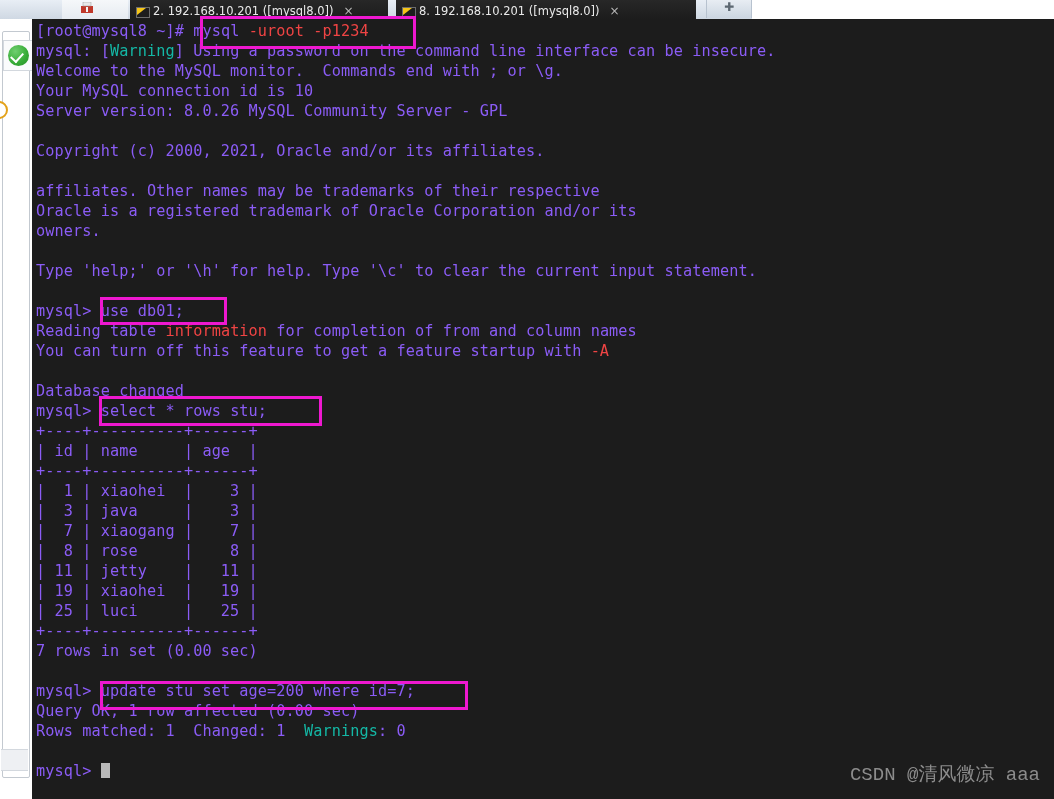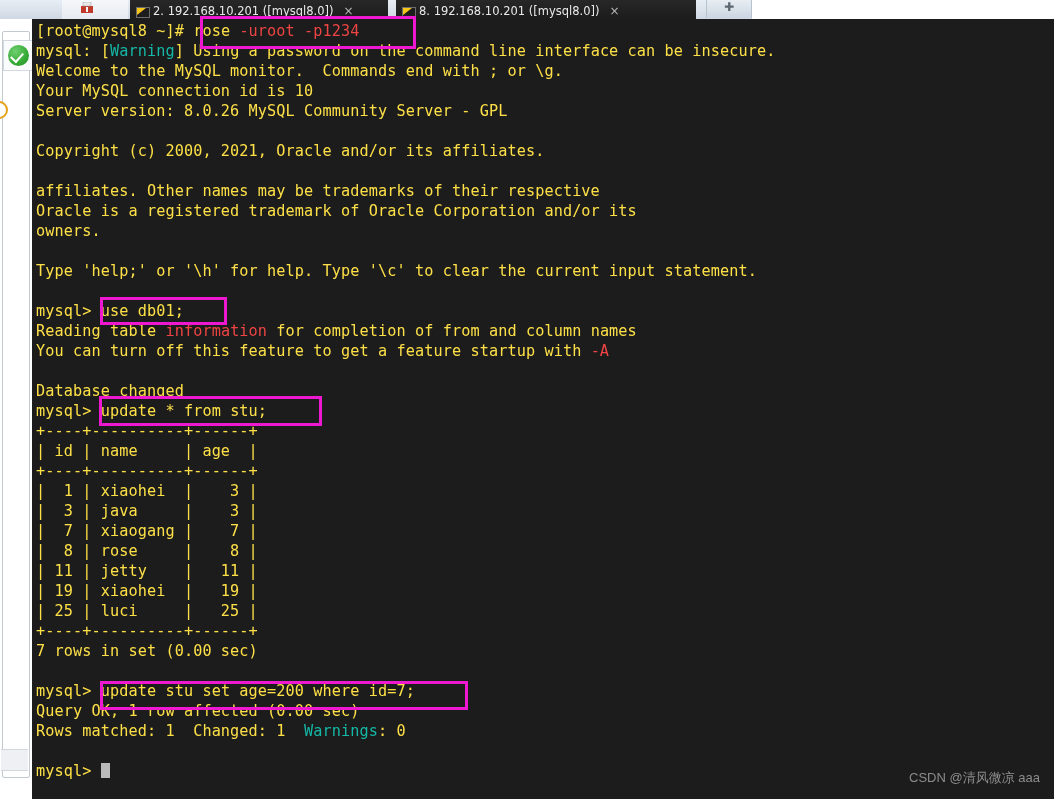--- a/index.html
+++ b/index.html
@@ -194,21 +194,21 @@
   }
   .term-line {
     height: 20px;
     line-height: 20px;
     font-family: "DejaVu Sans Mono", monospace;
     font-size: 15.2px;
     letter-spacing: 0.1px;
     color: #e8e8e8;
     white-space: pre;
   }
-  .c-white  { color: #fde047; }
+  .c-white  { color: #8b5cf6; }
   .c-cyan   { color: #ef4444; }
   .c-yellow { color: #14b8a6; }
 
   .cursor-block {
     display: inline-block;
     width: 9px; height: 15px;
     background: #b9b9b9;
     vertical-align: -2px;
   }
 
@@ -217,22 +217,22 @@
     position: absolute;
     border: 3px solid #ee18d0;
     pointer-events: none;
   }
 
   
   .watermark {
     position: absolute;
     right: 14px;
     bottom: 12px;
-    font-family: Liberation Sans, sans-serif;
-    font-size: 13px;
+    font-family: Liberation Mono, monospace;
+    font-size: 19px;
     color: #8c8c8c;
     white-space: nowrap;
   }
 </style>
 </head>
 <body>
 
 <div id="app">
 
   <div class="tabstrip">
@@ -268,40 +268,40 @@
   <div class="sidebar">
     <div class="sb-panel"></div>
     <div class="sb-check-cell">
       <div class="check-circle"></div>
     </div>
     <div class="sb-partial-circle"></div>
     <div class="sb-bottom-cell"></div>
   </div>
 
   <div class="terminal" id="terminal">
-      <div class="term-line"><span class="c-white">[root@mysql8 ~]# </span><span class="c-white">rose </span><span class="c-cyan">-uroot -p1234</span></div>
+      <div class="term-line"><span class="c-white">[root@mysql8 ~]# </span><span class="c-white">mysql </span><span class="c-cyan">-uroot -p1234</span></div>
       <div class="term-line"><span class="c-white">mysql: [</span><span class="c-yellow">Warning</span><span class="c-white">] Using a password on the command line interface can be insecure.</span></div>
       <div class="term-line"><span class="c-white">Welcome to the MySQL monitor.  Commands end with ; or \g.</span></div>
       <div class="term-line"><span class="c-white">Your MySQL connection id is 10</span></div>
       <div class="term-line"><span class="c-white">Server version: 8.0.26 MySQL Community Server - GPL</span></div>
       <div class="term-line"><span class="c-white"></span></div>
       <div class="term-line"><span class="c-white">Copyright (c) 2000, 2021, Oracle and/or its affiliates.</span></div>
       <div class="term-line"><span class="c-white"></span></div>
       <div class="term-line"><span class="c-white">affiliates. Other names may be trademarks of their respective</span></div>
       <div class="term-line"><span class="c-white">Oracle is a registered trademark of Oracle Corporation and/or its</span></div>
       <div class="term-line"><span class="c-white">owners.</span></div>
       <div class="term-line"><span class="c-white"></span></div>
       <div class="term-line"><span class="c-white">Type 'help;' or '\h' for help. Type '\c' to clear the current input statement.</span></div>
       <div class="term-line"><span class="c-white"></span></div>
       <div class="term-line"><span class="c-white">mysql&gt; </span><span class="c-white">use db01;</span></div>
       <div class="term-line"><span class="c-white">Reading table </span><span class="c-cyan">information</span><span class="c-white"> for completion of from and column names</span></div>
       <div class="term-line"><span class="c-white">You can turn off this feature to get a feature startup with </span><span class="c-cyan">-A</span></div>
       <div class="term-line"><span class="c-white"></span></div>
       <div class="term-line"><span class="c-white">Database changed</span></div>
-      <div class="term-line"><span class="c-white">mysql&gt; </span><span class="c-white">update * from stu;</span></div>
+      <div class="term-line"><span class="c-white">mysql&gt; </span><span class="c-white">select * rows stu;</span></div>
       <div class="term-line"><span class="c-white">+----+----------+------+</span></div>
       <div class="term-line"><span class="c-white">| id | name     | age  |</span></div>
       <div class="term-line"><span class="c-white">+----+----------+------+</span></div>
       <div class="term-line"><span class="c-white">|  1 | xiaohei  |    3 |</span></div>
       <div class="term-line"><span class="c-white">|  3 | java     |    3 |</span></div>
       <div class="term-line"><span class="c-white">|  7 | xiaogang |    7 |</span></div>
       <div class="term-line"><span class="c-white">|  8 | rose     |    8 |</span></div>
       <div class="term-line"><span class="c-white">| 11 | jetty    |   11 |</span></div>
       <div class="term-line"><span class="c-white">| 19 | xiaohei  |   19 |</span></div>
       <div class="term-line"><span class="c-white">| 25 | luci     |   25 |</span></div>

